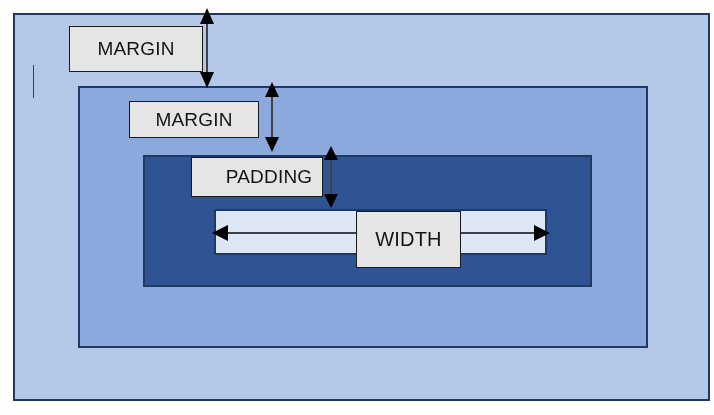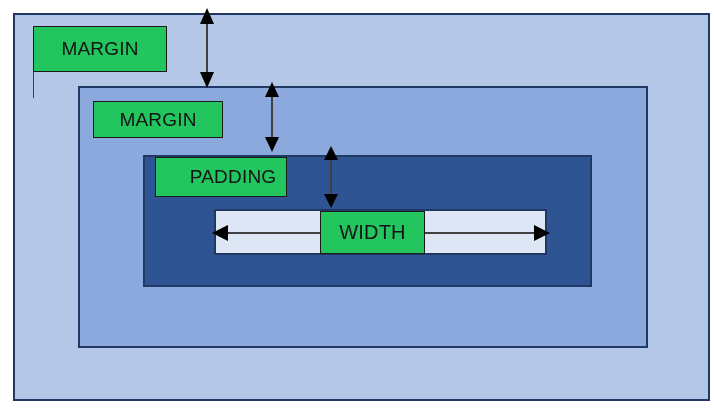--- a/index.html
+++ b/index.html
@@ -55,34 +55,35 @@
     top: 65px;
     width: 1px;
     height: 33px;
     background: #404040;
   }
 
   
   .label-box {
     position: absolute;
     box-sizing: border-box;
-    background: #22c55e;
+    background: #e5e5e5;
     border: 1px solid #1a1a1a;
     display: flex;
     align-items: center;
     justify-content: center;
     color: #141414;
     font-size: 19px;
     letter-spacing: 0.2px;
     white-space: nowrap;
+    margin-left: 36px;
   }
   #label-margin  { left: 33px;  top: 26px;  width: 134px; height: 46px; }
   #label-border  { left: 93px;  top: 101px; width: 130px; height: 37px; }
   #label-padding { left: 155px; top: 157px; width: 132px; height: 40px; padding-left: 24px; }
-  #label-width   { left: 320px; top: 211px; width: 105px; height: 43px; font-size: 20px; }
+  #label-width   { left: 320px; top: 211px; width: 105px; height: 57px; font-size: 20px; }
 
   
   .arrow {
     position: absolute;
     overflow: visible;
   }
   #arrow-margin  { left: 195px; top: 8px;   width: 24px; height: 80px; }
   #arrow-border  { left: 260px; top: 82px;  width: 24px; height: 70px; }
   #arrow-padding { left: 319px; top: 146px; width: 24px; height: 62px; }
   #arrow-width   { left: 212px; top: 222px; width: 338px; height: 22px; }

